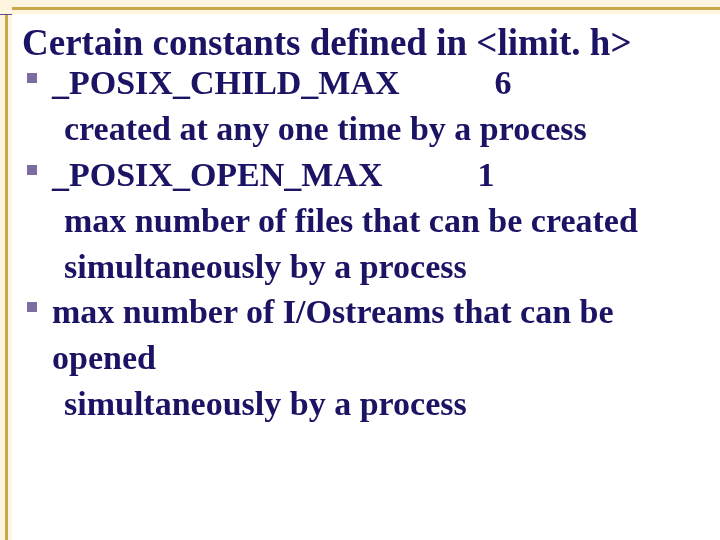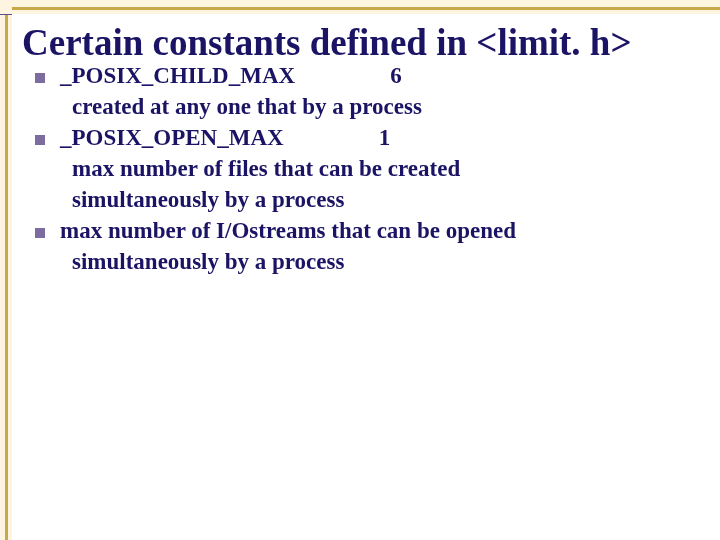--- a/index.html
+++ b/index.html
@@ -65,25 +65,25 @@
     left: 22px;
     right: 20px;
     color: #1b1464;
     font-weight: bold;
     font-size: 37px;
     line-height: 1.15;
   }
   .body {
     position: absolute;
     top: 60px;
-    left: 32px;
+    left: 24px;
     right: 20px;
     color: #1b1464;
     font-weight: bold;
-    font-size: 23px;
+    font-size: 34px;
     line-height: 1.35;
   }
   .item {
     position: relative;
     padding-left: 28px;
     margin-bottom: 0;
   }
   .bullet {
     position: absolute;
     left: 3px;
@@ -128,21 +128,21 @@
   <div class="title">Certain constants defined in &lt;limit. h&gt;</div>
 
   <div class="body">
 
     <div class="item">
       <span class="bullet"></span>
       <span class="const-row row">
         <span class="const-name">_POSIX_CHILD_MAX</span>
         <span class="const-val">6</span>
       </span>
-      <span class="desc">created at any one that by a process</span>
+      <span class="desc">created at any one time by a process</span>
     </div>
 
     <div class="item">
       <span class="bullet"></span>
       <span class="const-row row">
         <span class="const-name">_POSIX_OPEN_MAX</span>
         <span class="const-val">1</span>
       </span>
       <span class="desc">max number of files that can be created</span>
       <span class="desc">simultaneously by a process</span>

